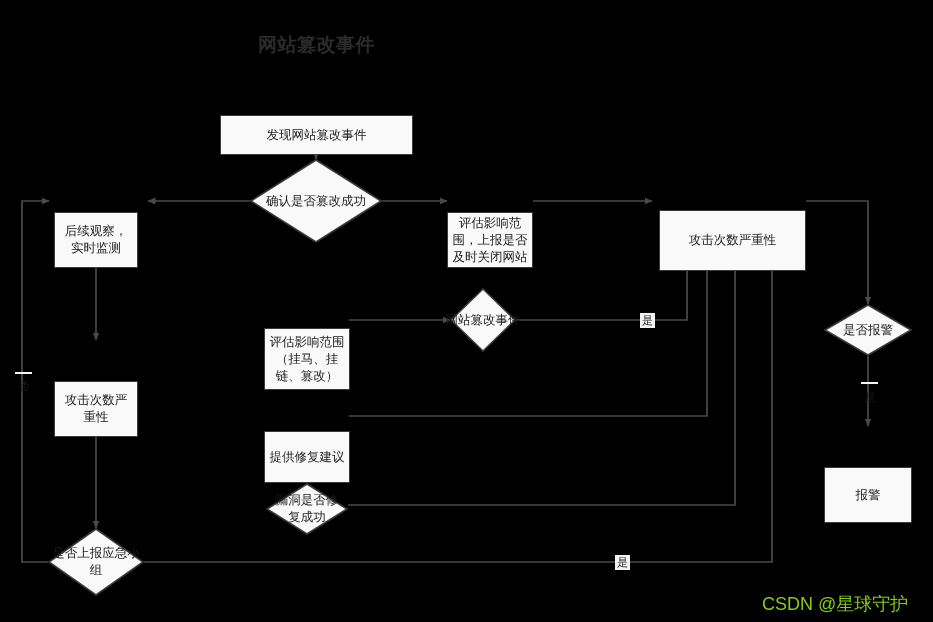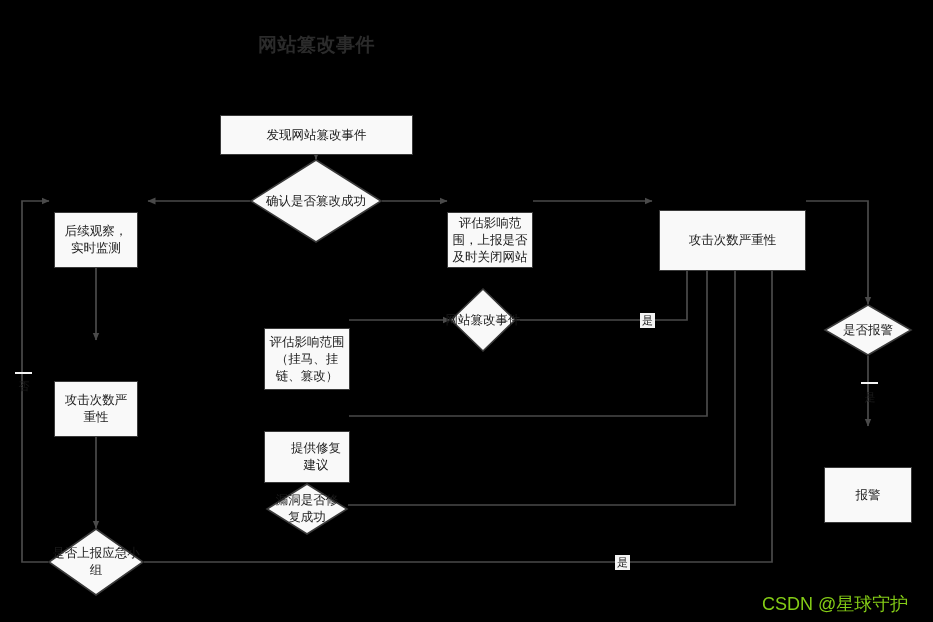--- a/index.html
+++ b/index.html
@@ -165,21 +165,21 @@
     <span>评估影响范围（挂马、挂链、篡改）</span>
   </div>
 
   <div class="diamond-wrap" style="left:450px; top:288px; width:66px; height:64px; z-index:3;">
     <svg width="66" height="64" viewBox="0 0 66 64" xmlns="http://www.w3.org/2000/svg">
       <polygon points="33,1 65,32 33,63 1,32" fill="#f9f9f9" stroke="#3a3a3a" stroke-width="1.6"></polygon>
     </svg>
     <span class="diamond-label">网站篡改事件</span>
   </div>
 
-  <div class="node" style="left:264px; top:392px; width:86px; height:52px; z-index:3;padding-left:22px;">
+  <div class="node" style="left:264px; top:392px; width:86px; height:52px; z-index:3;">
     <span>提供修复建议</span>
   </div>
 
   <div class="diamond-wrap" style="left:266px; top:483px; width:82px; height:52px; z-index:3;">
     <svg width="82" height="52" viewBox="0 0 82 52" xmlns="http://www.w3.org/2000/svg">
       <polygon points="41,1 81,26 41,51 1,26" fill="#f9f9f9" stroke="#3a3a3a" stroke-width="1.6"></polygon>
     </svg>
     <span class="diamond-label" style="white-space:normal; width:64px;">漏洞是否修复成功</span>
   </div>
 

